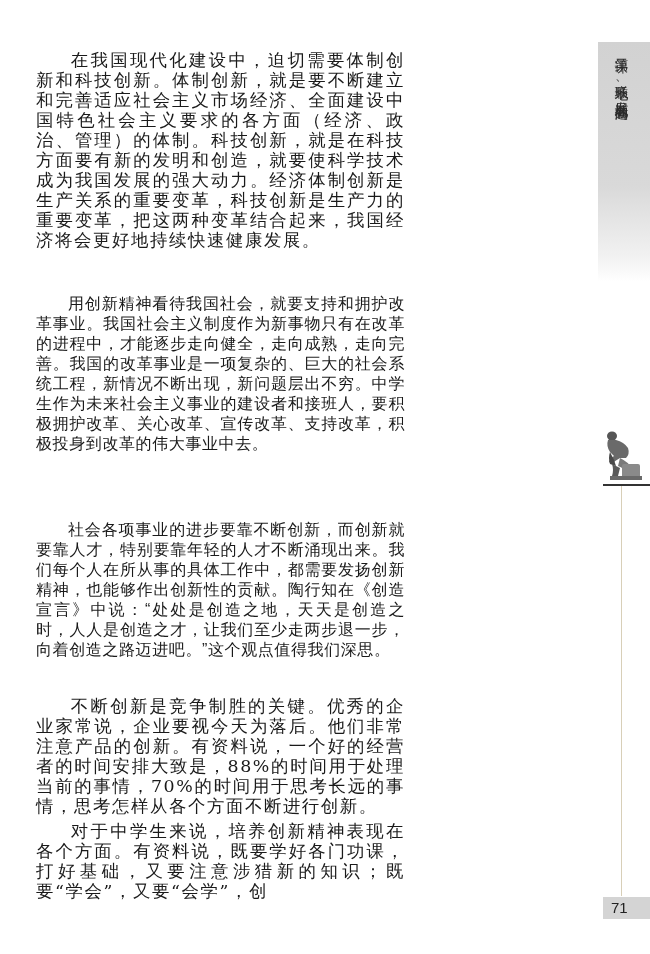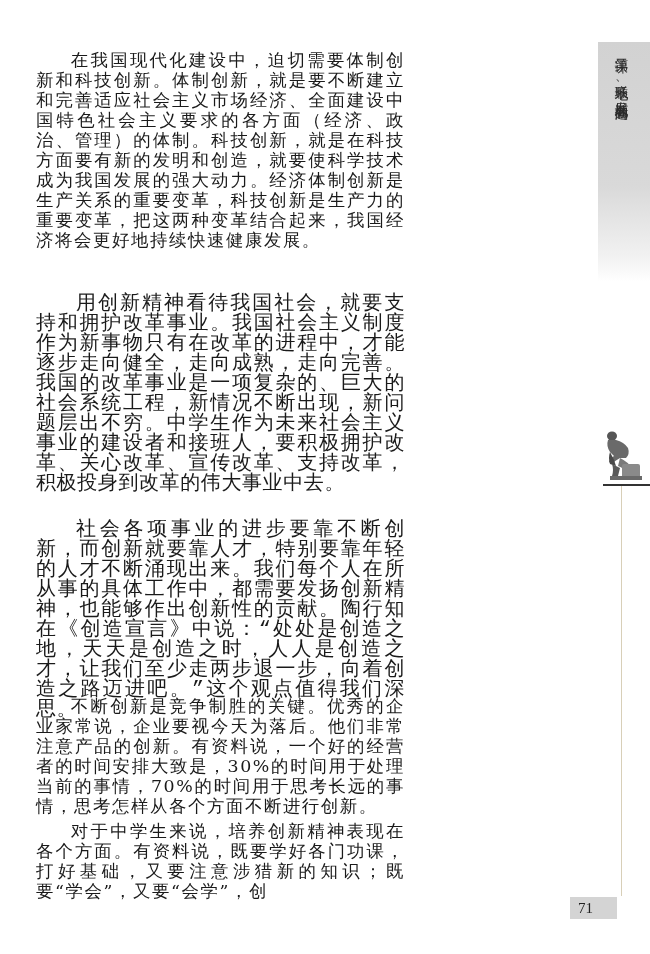--- a/index.html
+++ b/index.html
@@ -6,63 +6,63 @@
   body {
     width:650px; height:954px; background:#ffffff; position:relative; overflow:hidden;
     font-family: "DejaVu Serif", "Liberation Serif", serif; color:#1a1a1a;
   }
   .text-block { position:absolute; left:28px; width:385px; }
   .para {
     margin:8px; font-size:17.4px; line-height:20px; letter-spacing:1.2px;
     text-align:justify; text-indent:2em;
   }
   .para.kai { letter-spacing:1.6px; }
-  .para.song { font-family: Liberation Mono, monospace; font-size:20px; letter-spacing:0.6px; }
+  .para.song { font-family: Liberation Sans, sans-serif; font-size:16px; letter-spacing:0.6px; }
   #p1 { top:42px; }
   #p2 { top:286px; }
   #p3 { top:512px; }
   #p4 { top:688px; }
   #p5 { top:813px; }
 
   .side-band {
     position:absolute; left:598px; top:42px; width:52px; height:240px;
     background: linear-gradient(to bottom, #d2d2d2 0%, #d9d9d9 60%, #f2f2f2 90%, #ffffff 100%);
   }
   .side-title {
     position:absolute; left:610px; top:48px; width:20px;
     font-family: "DejaVu Sans", "Liberation Sans", sans-serif; font-size:13.5px; line-height:17px;
     color:#2a2a2a; writing-mode: vertical-rl; letter-spacing:1px;
   }
   .thinker { position:absolute; left:598px; top:428px; width:48px; height:56px; }
   .h-rule { position:absolute; left:603px; top:484px; width:47px; height:2px; background:#333; }
   .v-rule { position:absolute; left:621px; top:486px; width:1px; height:410px; background:#d8cfb8; }
   .page-box {
-    position:absolute; left:570px; top:897px; width:47px; height:22px;
+    position:absolute; left:603px; top:897px; width:47px; height:22px;
     background:#d4d4d4;
-    font-family: Liberation Serif, serif; font-size:15px; line-height:22px;
+    font-family: Liberation Sans, sans-serif; font-size:15px; line-height:22px;
     color:#222; padding-left:8px; box-sizing:border-box;
   }
 </style>
 </head>
 <body>
 
 <div class="text-block" id="p1">
   <p class="para kai">在我国现代化建设中，迫切需要体制创新和科技创新。体制创新，就是要不断建立和完善适应社会主义市场经济、全面建设中国特色社会主义要求的各方面（经济、政治、管理）的体制。科技创新，就是在科技方面要有新的发明和创造，就要使科学技术成为我国发展的强大动力。经济体制创新是生产关系的重要变革，科技创新是生产力的重要变革，把这两种变革结合起来，我国经济将会更好地持续快速健康发展。</p>
 </div>
 
 <div class="text-block" id="p2">
   <p class="para song">用创新精神看待我国社会，就要支持和拥护改革事业。我国社会主义制度作为新事物只有在改革的进程中，才能逐步走向健全，走向成熟，走向完善。我国的改革事业是一项复杂的、巨大的社会系统工程，新情况不断出现，新问题层出不穷。中学生作为未来社会主义事业的建设者和接班人，要积极拥护改革、关心改革、宣传改革、支持改革，积极投身到改革的伟大事业中去。</p>
 </div>
 
 <div class="text-block" id="p3">
   <p class="para song">社会各项事业的进步要靠不断创新，而创新就要靠人才，特别要靠年轻的人才不断涌现出来。我们每个人在所从事的具体工作中，都需要发扬创新精神，也能够作出创新性的贡献。陶行知在《创造宣言》中说：“处处是创造之地，天天是创造之时，人人是创造之才，让我们至少走两步退一步，向着创造之路迈进吧。”这个观点值得我们深思。</p>
 </div>
 
 <div class="text-block" id="p4">
-  <p class="para kai">不断创新是竞争制胜的关键。优秀的企业家常说，企业要视今天为落后。他们非常注意产品的创新。有资料说，一个好的经营者的时间安排大致是，30%的时间用于处理当前的事情，70%的时间用于思考长远的事情，思考怎样从各个方面不断进行创新。</p>
+  <p class="para kai">不断创新是竞争制胜的关键。优秀的企业家常说，企业要视今天为落后。他们非常注意产品的创新。有资料说，一个好的经营者的时间安排大致是，88%的时间用于处理当前的事情，70%的时间用于思考长远的事情，思考怎样从各个方面不断进行创新。</p>
 </div>
 
 <div class="text-block" id="p5">
   <p class="para kai">对于中学生来说，培养创新精神表现在各个方面。有资料说，既要学好各门功课，打好基础，又要注意涉猎新的知识；既要“学会”，又要“会学”，创</p>
 </div>
 
 <div class="side-band"></div>
 <div class="side-title">
   <span>第二课</span>
   <span style="display:inline-block;height:12px"></span>

